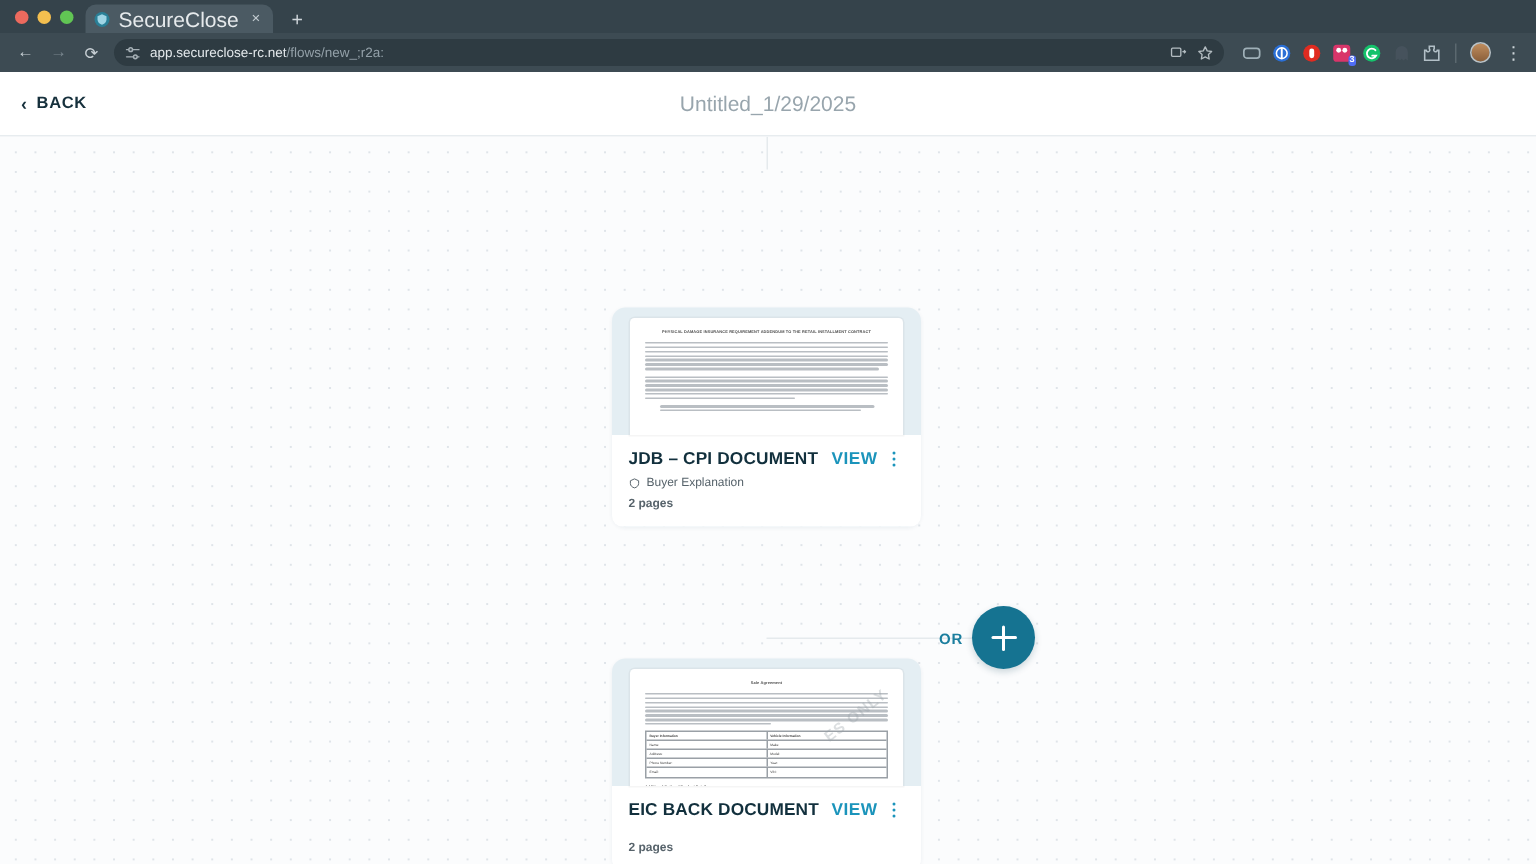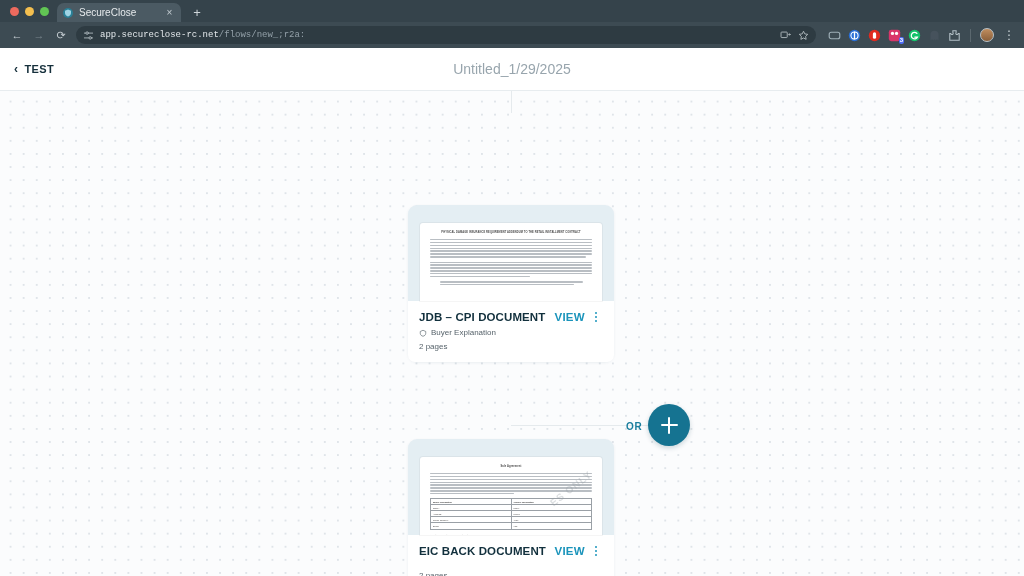--- a/index.html
+++ b/index.html
@@ -27,21 +27,21 @@
     border-radius: 7px 7px 0 0; display: flex; align-items: center;
     padding: 0 6px; gap: 6px; position: relative;
   }
   .tab-favicon {
     width: 10px; height: 10px; border-radius: 50%;
     background: #2a7f96; flex-shrink: 0;
     display: flex; align-items: center; justify-content: center;
   }
   .tab-favicon svg { width: 8px; height: 8px; display: block; }
   .tab-title {
-    font-size: 10px; color: #e6eaec; flex: 1;
+    font-size: 14px; color: #e6eaec; flex: 1;
     white-space: nowrap; overflow: hidden; text-overflow: ellipsis;
   }
   .tab-close {
     font-size: 10px; color: #c3ccd1; line-height: 1;
     width: 11px; text-align: center; cursor: default;
   }
   .new-tab {
     font-size: 13px; color: #cfd6da; margin-left: 8px;
     width: 16px; height: 19px; display: flex;
     align-items: center; justify-content: center;
@@ -52,21 +52,21 @@
     padding: 0 7px; gap: 2px; flex-shrink: 0;
   }
   .nav-btn {
     width: 20px; height: 20px; display: flex; align-items: center;
     justify-content: center; color: #c8d0d5; font-size: 11px; border-radius: 50%;
   }
   .nav-btn.disabled { color: #79868e; }
   .omnibox {
     flex: 1; height: 18px; background: #2e3b42; border-radius: 9px;
     display: flex; align-items: center; padding: 0 7px; gap: 6px;
-    margin: 0 5px 0 3px; min-width: 0; font-family: Liberation Mono, monospace;
+    margin: 0 5px 0 3px; min-width: 0;
   }
   .omni-icon { width: 11px; height: 11px; flex-shrink: 0; opacity: .75; }
   .omni-icon svg { display: block; width: 11px; height: 11px; }
   .url { font-size: 9px; color: #e3e8eb; white-space: nowrap; overflow: hidden; }
   .url .dim { color: #93a0a8; }
   .omni-right { display: flex; align-items: center; gap: 7px; margin-left: auto; }
   .omni-right svg { width: 11px; height: 11px; display: block; opacity: .8; }
 
   .ext-bar { display: flex; align-items: center; gap: 7px; padding-left: 5px; }
   .ext { width: 13px; height: 13px; display: flex; align-items: center; justify-content: center; position: relative; }
@@ -126,21 +126,21 @@
     position: absolute; background: #e5eaed; width: 1px;
   }
   .connector.h { height: 1px; width: auto; }
 
   
   .node {
     position: absolute; width: 206px;
     background: #e4eef3;
     border-radius: 9px;
     box-shadow: 0 1px 3px rgba(20,60,80,.07);
-    padding: 18px 10px 0 10px;
+    padding: 7px 10px 0 10px;
   }
   .node-thumb {
     height: 78px; background: #fff; border-radius: 3px 3px 0 0;
     overflow: hidden; position: relative; padding: 8px 10px 0 10px;
     margin: 0 2px;
     box-shadow: 0 0 0 1px rgba(0,0,0,.04);
   }
   .thumb-title {
     font-size: 2.6px; font-weight: bold; color: #4a4a4a;
     text-align: center; line-height: 1.5; letter-spacing: .1px;
@@ -181,21 +181,21 @@
   .node-kebab {
     width: 14px; display: flex; flex-direction: column; align-items: center;
     gap: 2px; margin-left: 4px;
   }
   .node-kebab i { width: 2px; height: 2px; border-radius: 50%; background: #1b94bb; display: block; }
   .node-sub {
     display: flex; align-items: center; gap: 4px;
     font-size: 8px; color: #57636b; margin-top: 5px;
   }
   .node-sub svg { width: 8px; height: 8px; display: block; flex-shrink: 0; }
-  .node-pages { font-size: 8px; color: #57636b; margin-top: 5px; }
+  .node-pages { font-size: 8px; color: #57636b; margin-top: 5px; font-weight: bold; }
   .node-pages.spaced { margin-top: 14px; }
 
   
   .pill-group {
     position: absolute; display: flex; align-items: center;
     background: #fff; border-radius: 5px;
     box-shadow: 0 1px 3px rgba(20,60,80,.10);
     overflow: hidden;
   }
   .pill {
@@ -318,21 +318,21 @@
       </span>
       <span class="tb-sep"></span>
       <span class="avatar-chip"></span>
       <span class="kebab-tb">⋮</span>
     </div>
   </div>
 
   <div class="app-header">
     <div class="back-btn">
       <span class="back-chev">‹</span>
-      <span>TEST</span>
+      <span>BACK</span>
     </div>
     <div class="doc-title">Untitled_1/29/2025</div>
   </div>
 
   <div class="canvas">
     <div class="flow">
 
       <div class="connector" style="left:511px; top:0; height:22px;"></div>
       <div class="connector" style="left:511px; top:177px; height:37px;"></div>
       <div class="connector" style="left:511px; top:232px; height:27px;"></div>

